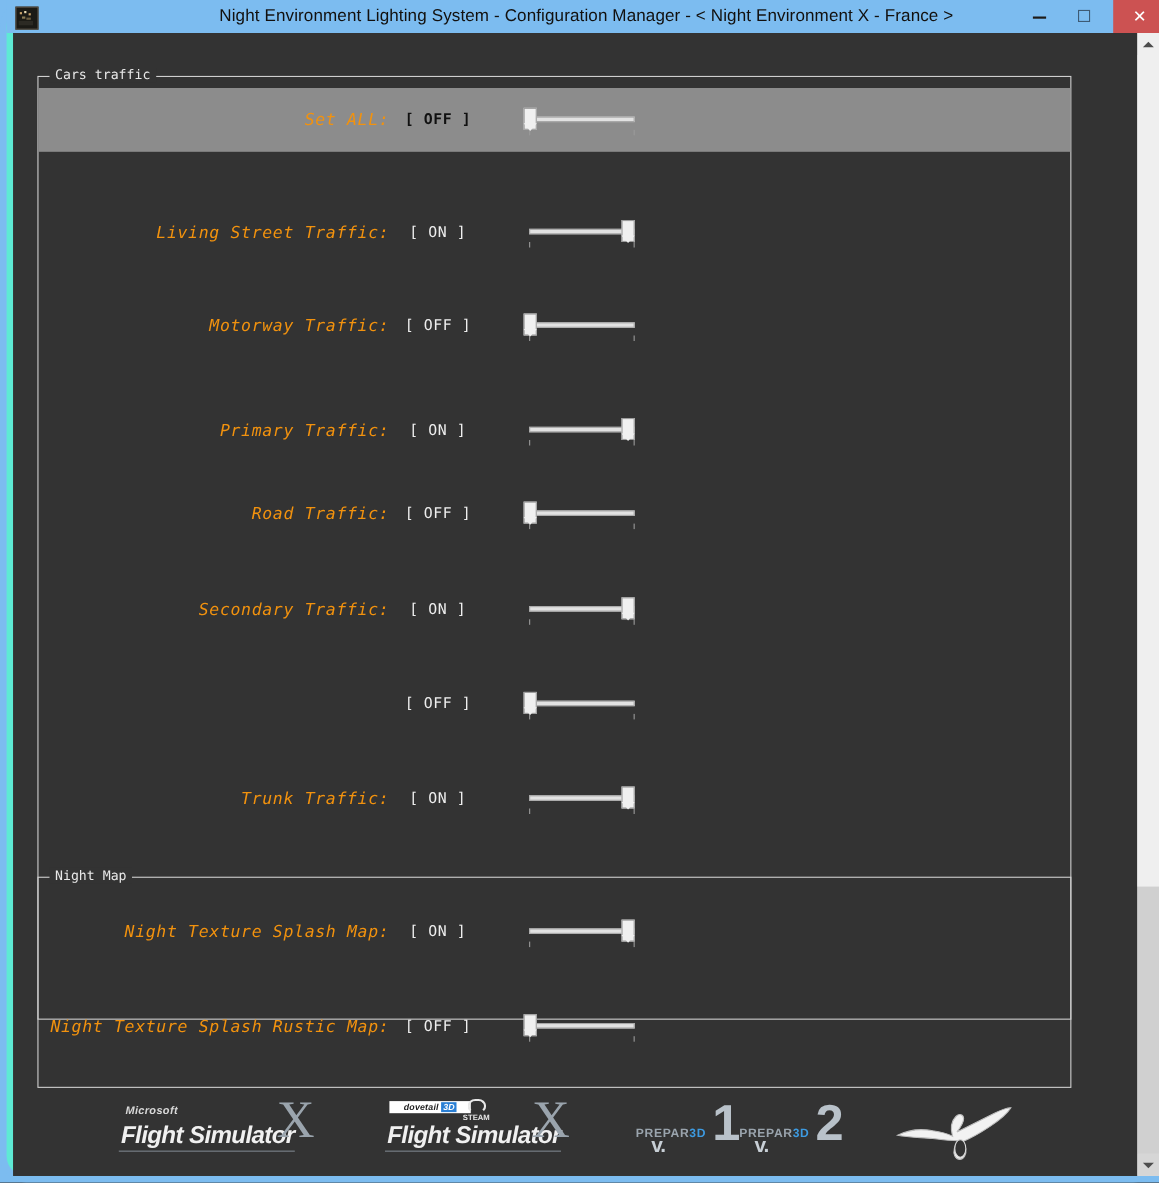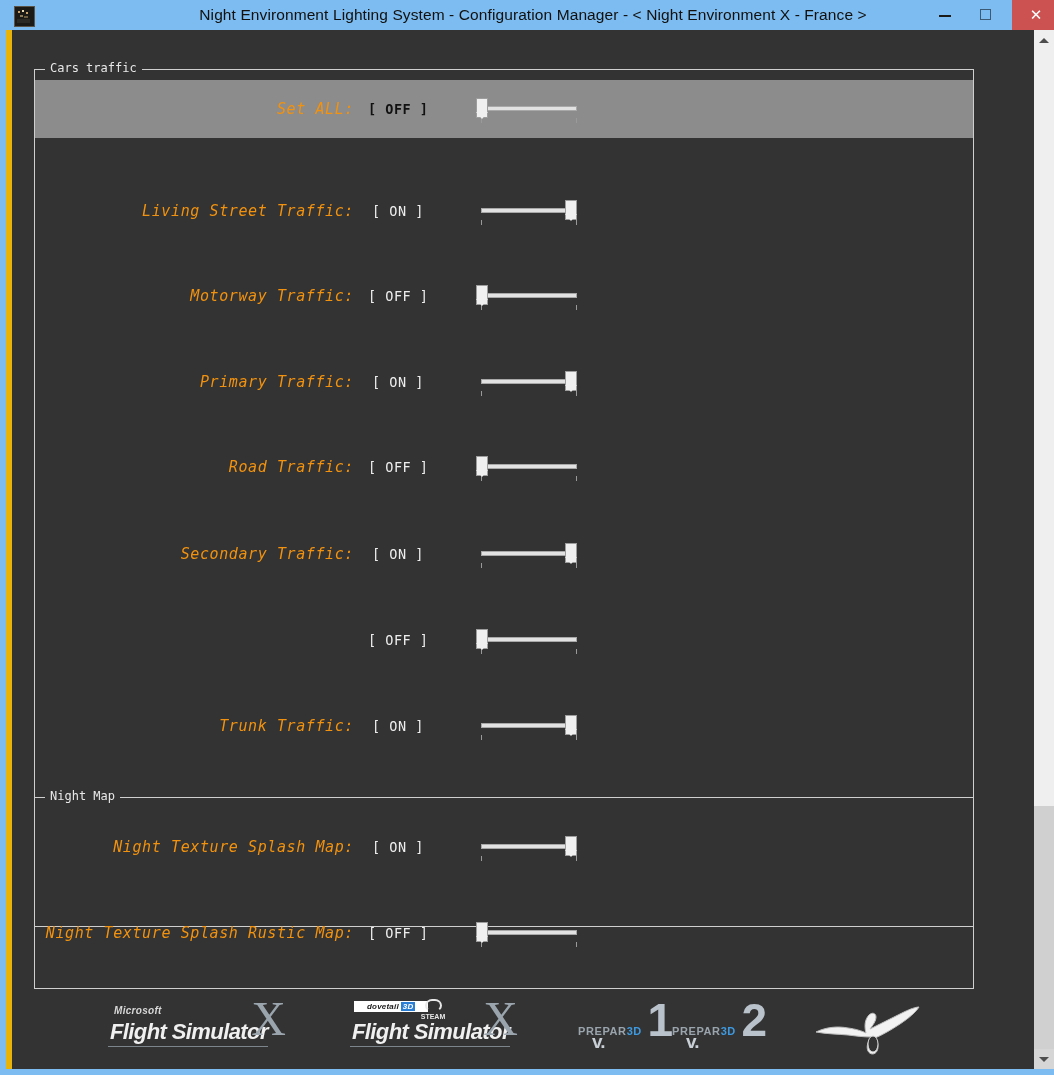--- a/index.html
+++ b/index.html
@@ -3,25 +3,26 @@
 <meta charset="utf-8">
 <style>
   html,body{margin:0;padding:0;}
   body{
     width:1054px;height:1075px;overflow:hidden;
     background:#7cbcf0;
     font-family:"DejaVu Sans Mono", monospace;
   }
   .window{
     position:absolute;left:0;top:0;width:1054px;height:1075px;
-    background:#eab308;
+    background:#5eead4;
     box-sizing:border-box;
     border-left:6px solid #7cbcf0;
     border-right:6px solid #7cbcf0;
     border-bottom:6px solid #7cbcf0;
+    border-radius:24px;
   }
   
   .titlebar{
     position:absolute;left:0;top:0;width:1054px;height:30px;
     background:#7cbcf0;
   }
   .title-icon{
     position:absolute;left:8px;top:6px;width:19px;height:19px;
     background:#1b1a16;
     border:1px solid #5a5348;
@@ -275,21 +276,21 @@
             <div class="row" style="top: 209px;">
               <div class="label">Motorway Traffic:</div>
               <div class="state">[ OFF ]</div>
               <div class="slider">
                 <div class="track"></div>
                 <div class="tick left"></div>
                 <div class="tick right"></div>
                 <div class="thumb pos-min"></div>
               </div>
             </div>
-            <div class="row" style="top: 295px;">
+            <div class="row" style="top: 304px;">
               <div class="label">Primary Traffic:</div>
               <div class="state">[ ON ]</div>
               <div class="slider">
                 <div class="track"></div>
                 <div class="tick left"></div>
                 <div class="tick right"></div>
                 <div class="thumb pos-max"></div>
               </div>
             </div>
             <div class="row" style="top: 380px;">

